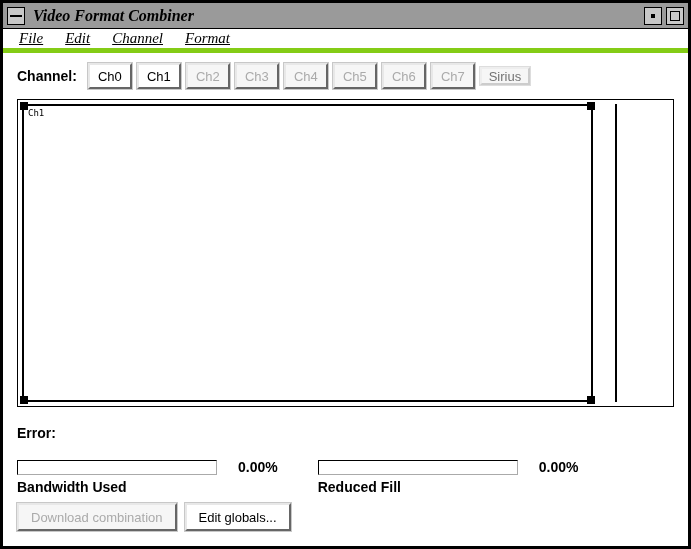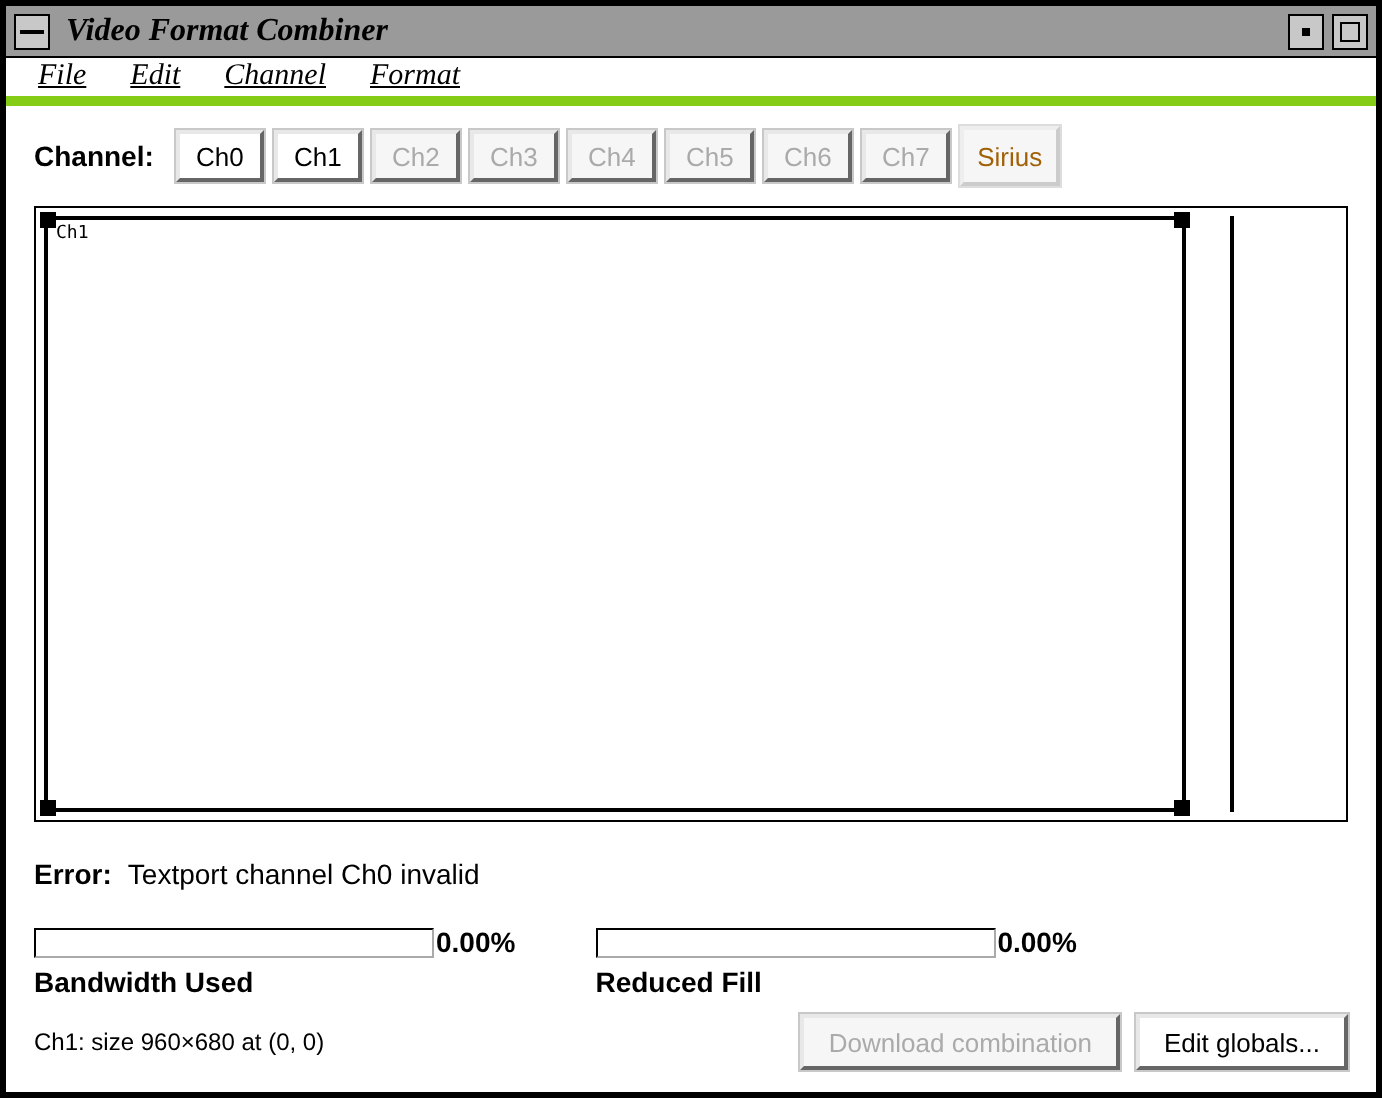--- a/index.html
+++ b/index.html
@@ -142,26 +142,26 @@
     background: #fff;
     font-size: 13px;
     display: flex;
     align-items: center;
     justify-content: center;
     outline: 1px solid #c8c8c8;
     margin-left: 4px;
   }
   .sirius-btn {
     width: 50px;
-    height: 30px;
+    height: 18px;
     border: 2px solid #ccc;
     border-top-color: #eee;
     border-left-color: #eee;
     background: #f6f6f6;
-    color: #a16207;
+    color: #737373;
     font-size: 13px;
     display: flex;
     align-items: center;
     justify-content: center;
     outline: 1px solid #ddd;
   }
   .canvas-outer {
     border: 1px solid #000;
     height: 308px;
     position: relative;
@@ -218,21 +218,21 @@
     margin-bottom: 4px;
   }
   .meter-group {
     display: flex;
     flex-direction: column;
     gap: 4px;
   }
   .meter-top {
     display: flex;
     align-items: center;
-    gap: 1px;
+    gap: 21px;
   }
   .meter-bar {
     width: 200px;
     height: 15px;
     border: 1px solid #000;
     border-right-color: #aaa;
     border-bottom-color: #aaa;
     background: #fff;
   }
   .meter-val {
@@ -325,42 +325,40 @@
         <div class="handle h-tl"></div>
         <div class="handle h-tr"></div>
         <div class="handle h-bl"></div>
         <div class="handle h-br"></div>
       </div>
       <div class="vscroll"></div>
     </div>
 
     <div class="error-row">
       <span class="error-label">Error:</span>
-      <span>Textport channel Ch0 invalid</span>
     </div>
 
     <div class="meters-row">
       <div class="meter-group">
         <div class="meter-top">
           <div class="meter-bar"></div>
           <span class="meter-val">0.00%</span>
         </div>
         <span class="meter-label">Bandwidth Used</span>
       </div>
       <div class="meter-group">
         <div class="meter-top">
           <div class="meter-bar"></div>
           <span class="meter-val">0.00%</span>
         </div>
         <span class="meter-label">Reduced Fill</span>
       </div>
     </div>
 
     <div class="footer-row">
-      <span class="status-text">Ch1: size 960×680 at (0, 0)</span>
       <div class="footer-buttons">
         <div class="footer-btn disabled">Download combination</div>
         <div class="footer-btn">Edit globals...</div>
       </div>
     </div>
 
   </div>
 </div>
 
 </body></html>

